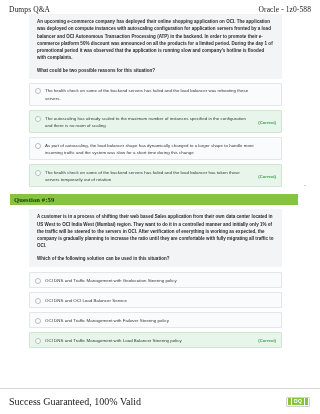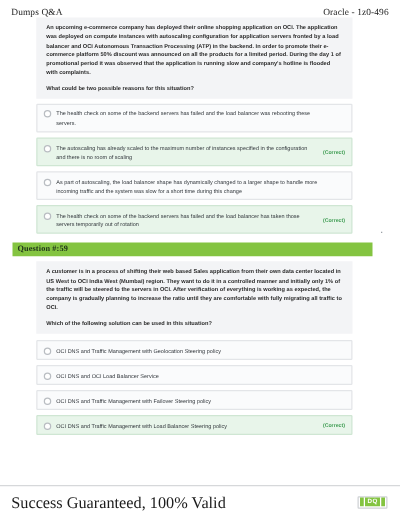--- a/index.html
+++ b/index.html
@@ -141,21 +141,21 @@
     height: 26px;
     border-top: 0.7px solid #d6d8da;
     display: flex;
     align-items: center;
     justify-content: space-between;
     padding: 0 10px 0 9px;
     box-sizing: border-box;
   }
   .footer-text {
     font-family: "Liberation Serif", serif;
-    font-size: 13px;
+    font-size: 10px;
     color: #1b1b1b;
   }
   .footer-logo {
     display: flex;
     align-items: center;
     border: 0.8px solid #cfd2d5;
     border-radius: 1px;
     height: 10px;
     padding: 0 1px;
     box-sizing: border-box;
@@ -184,21 +184,21 @@
     margin-left: 1px;
   }
 </style>
 </head>
 <body>
 
 <div class="page">
 
   <div class="header">
     <span class="header-left">Dumps Q&amp;A</span>
-    <span class="header-right">Oracle - 1z0-496</span>
+    <span class="header-right">Oracle - 1z0-588</span>
   </div>
 
   <div class="question-block">
 
     <div class="stem">
       <p>An upcoming e-commerce company has deployed their online shopping application on OCI. The application was deployed on compute instances with autoscaling configuration for application servers fronted by a load balancer and OCI Autonomous Transaction Processing (ATP) in the backend. In order to promote their e-commerce platform 50% discount was announced on all the products for a limited period. During the day 1 of promotional period it was observed that the application is running slow and company's hotline is flooded with complaints.</p>
       <p class="gap">What could be two possible reasons for this situation?</p>
     </div>
 
     <div class="options">

